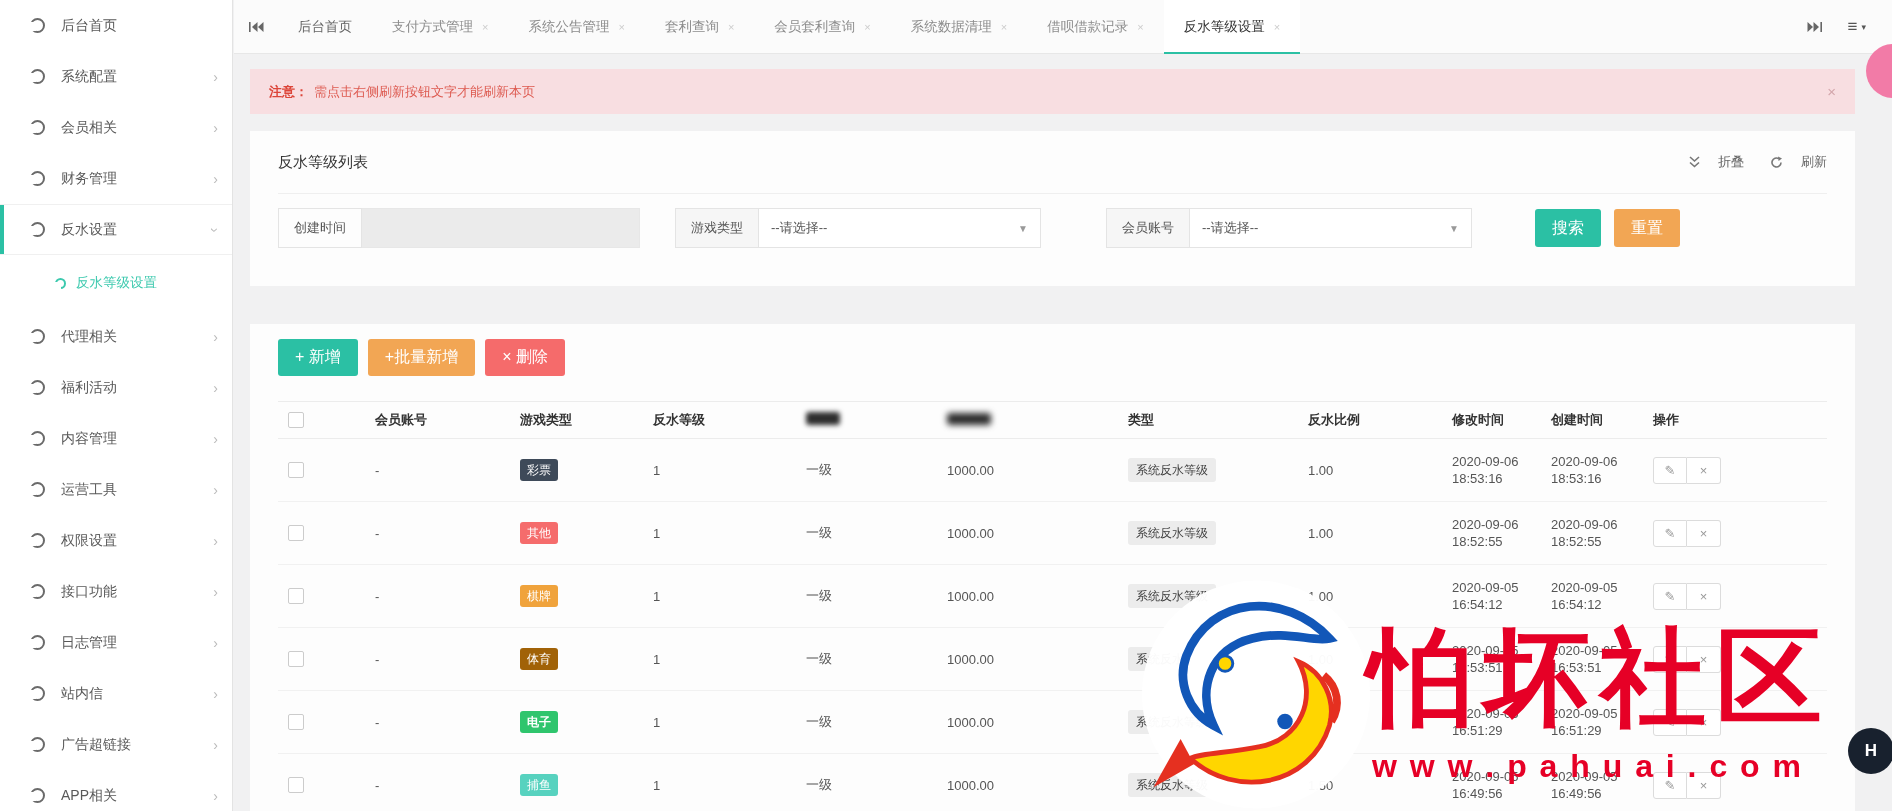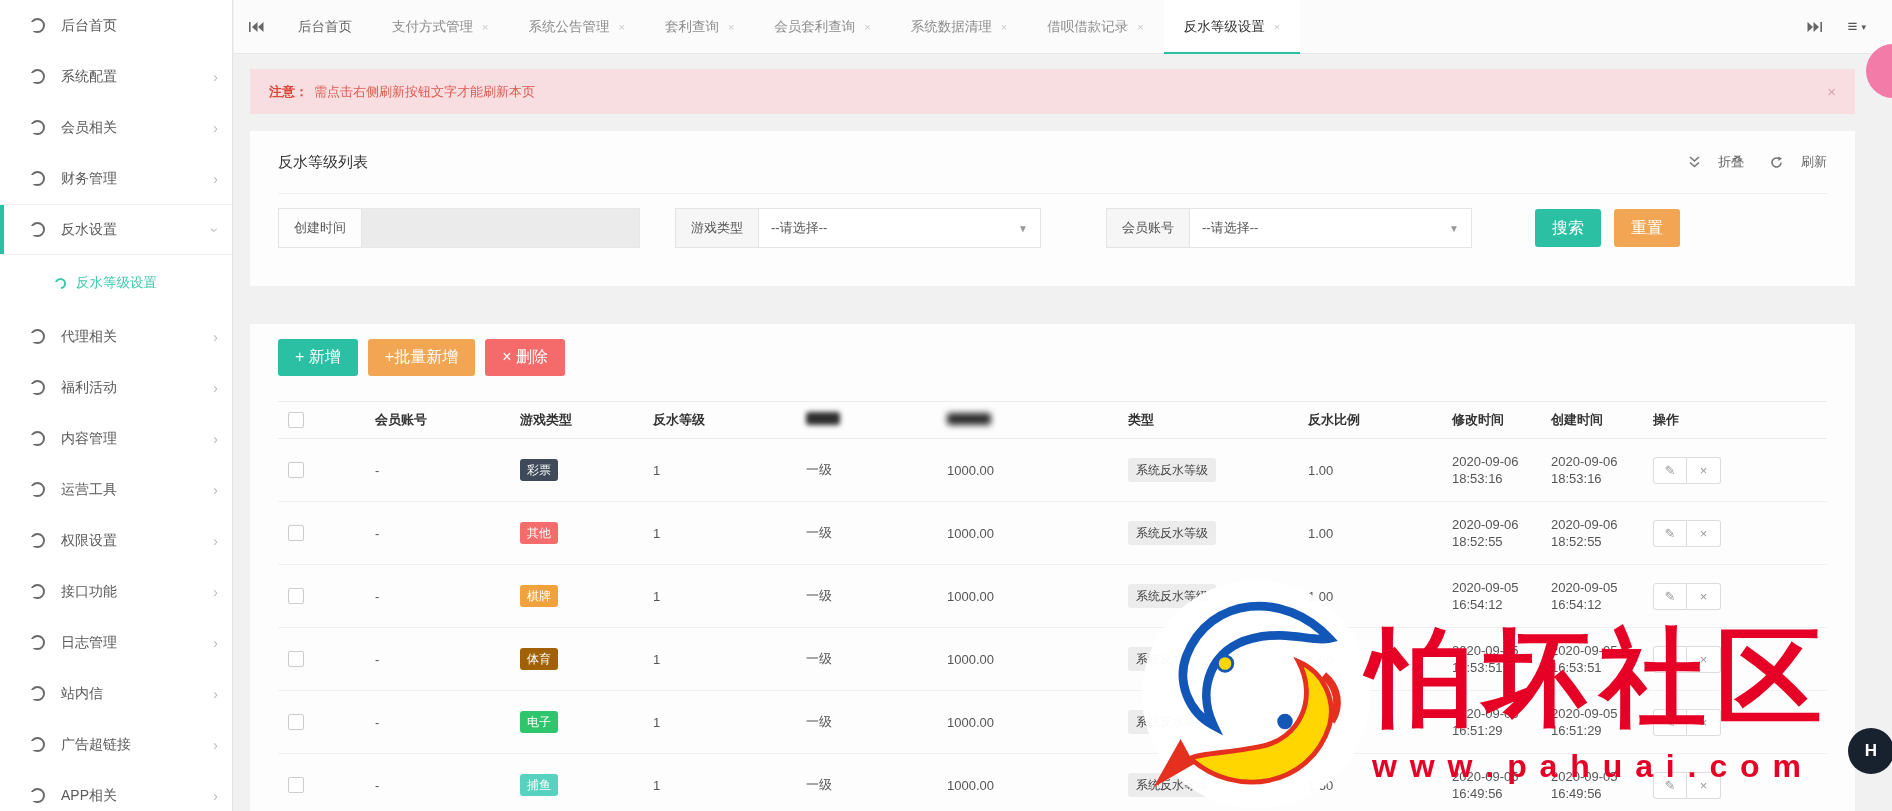--- a/index.html
+++ b/index.html
@@ -459,21 +459,21 @@
                 <button class="op-btn del">
                   <span>×</span>
                 </button>
               </div></td>
           </tr>
           <tr>
             <td>
               <div class="checkbox"></div>
             </td>
             <td>-</td>
-            <td><span class="gbadge" style="background: rgb(47, 197, 109);">电子</span></td>
+            <td><span class="gbadge" style="background: rgb(47, 197, 109); font-weight: bold;">电子</span></td>
             <td>1</td>
             <td>一级</td>
             <td>1000.00</td>
             <td><span class="tbadge">系统反水等级</span></td>
             <td>1.00</td>
             <td class="dt">
               <span>2020-09-05</span>
               <span>16:51:29</span>
             </td>
             <td class="dt">

